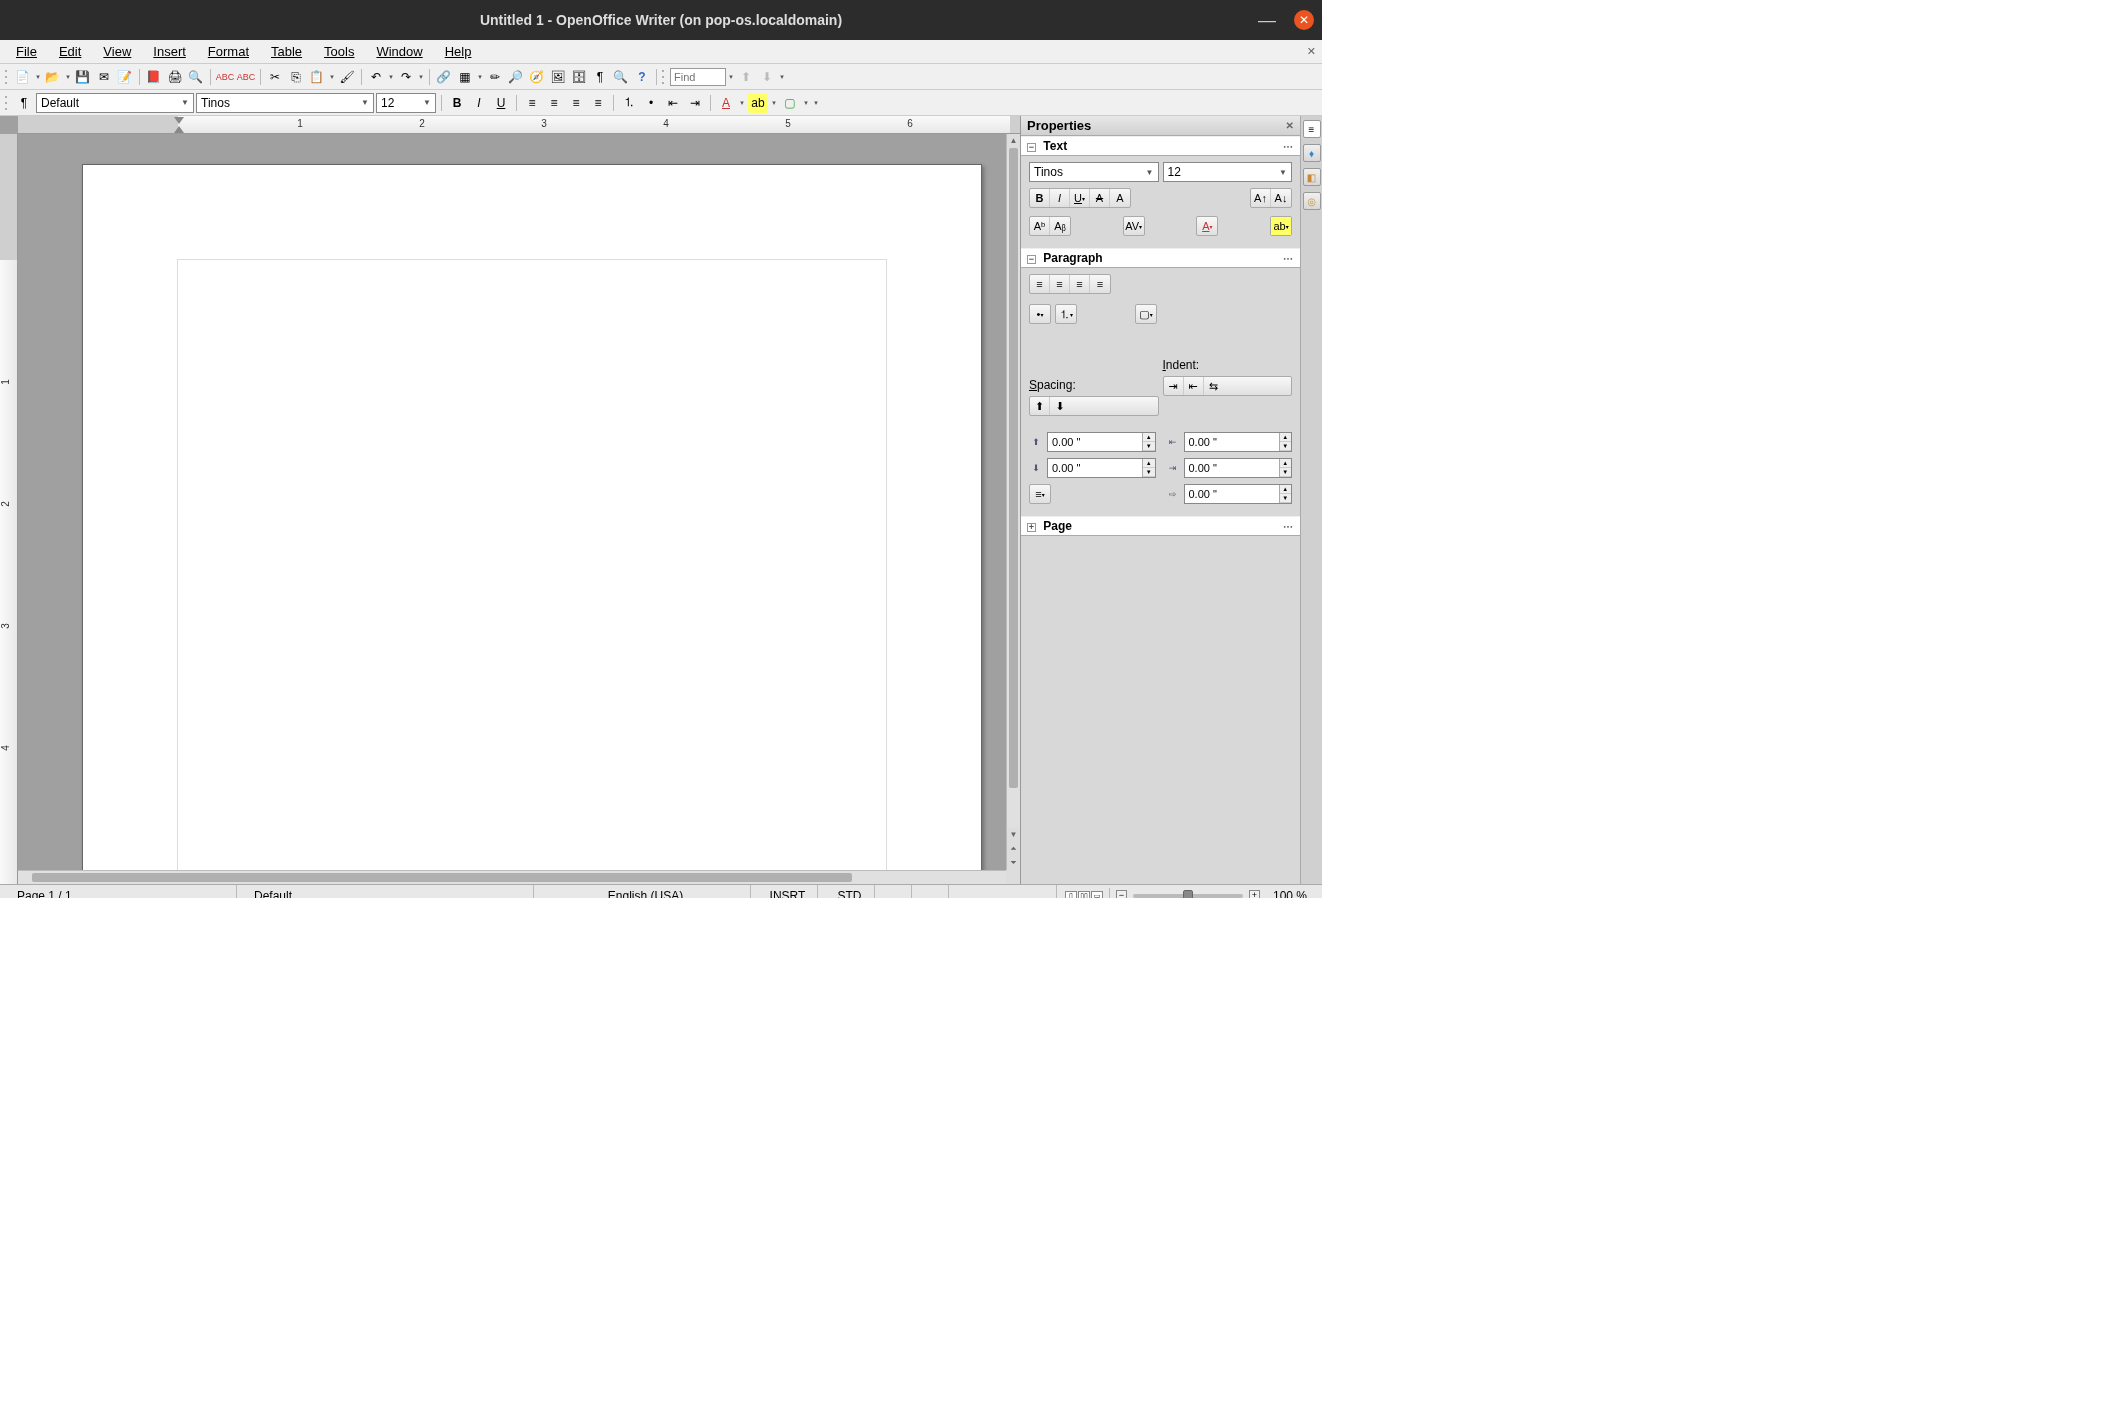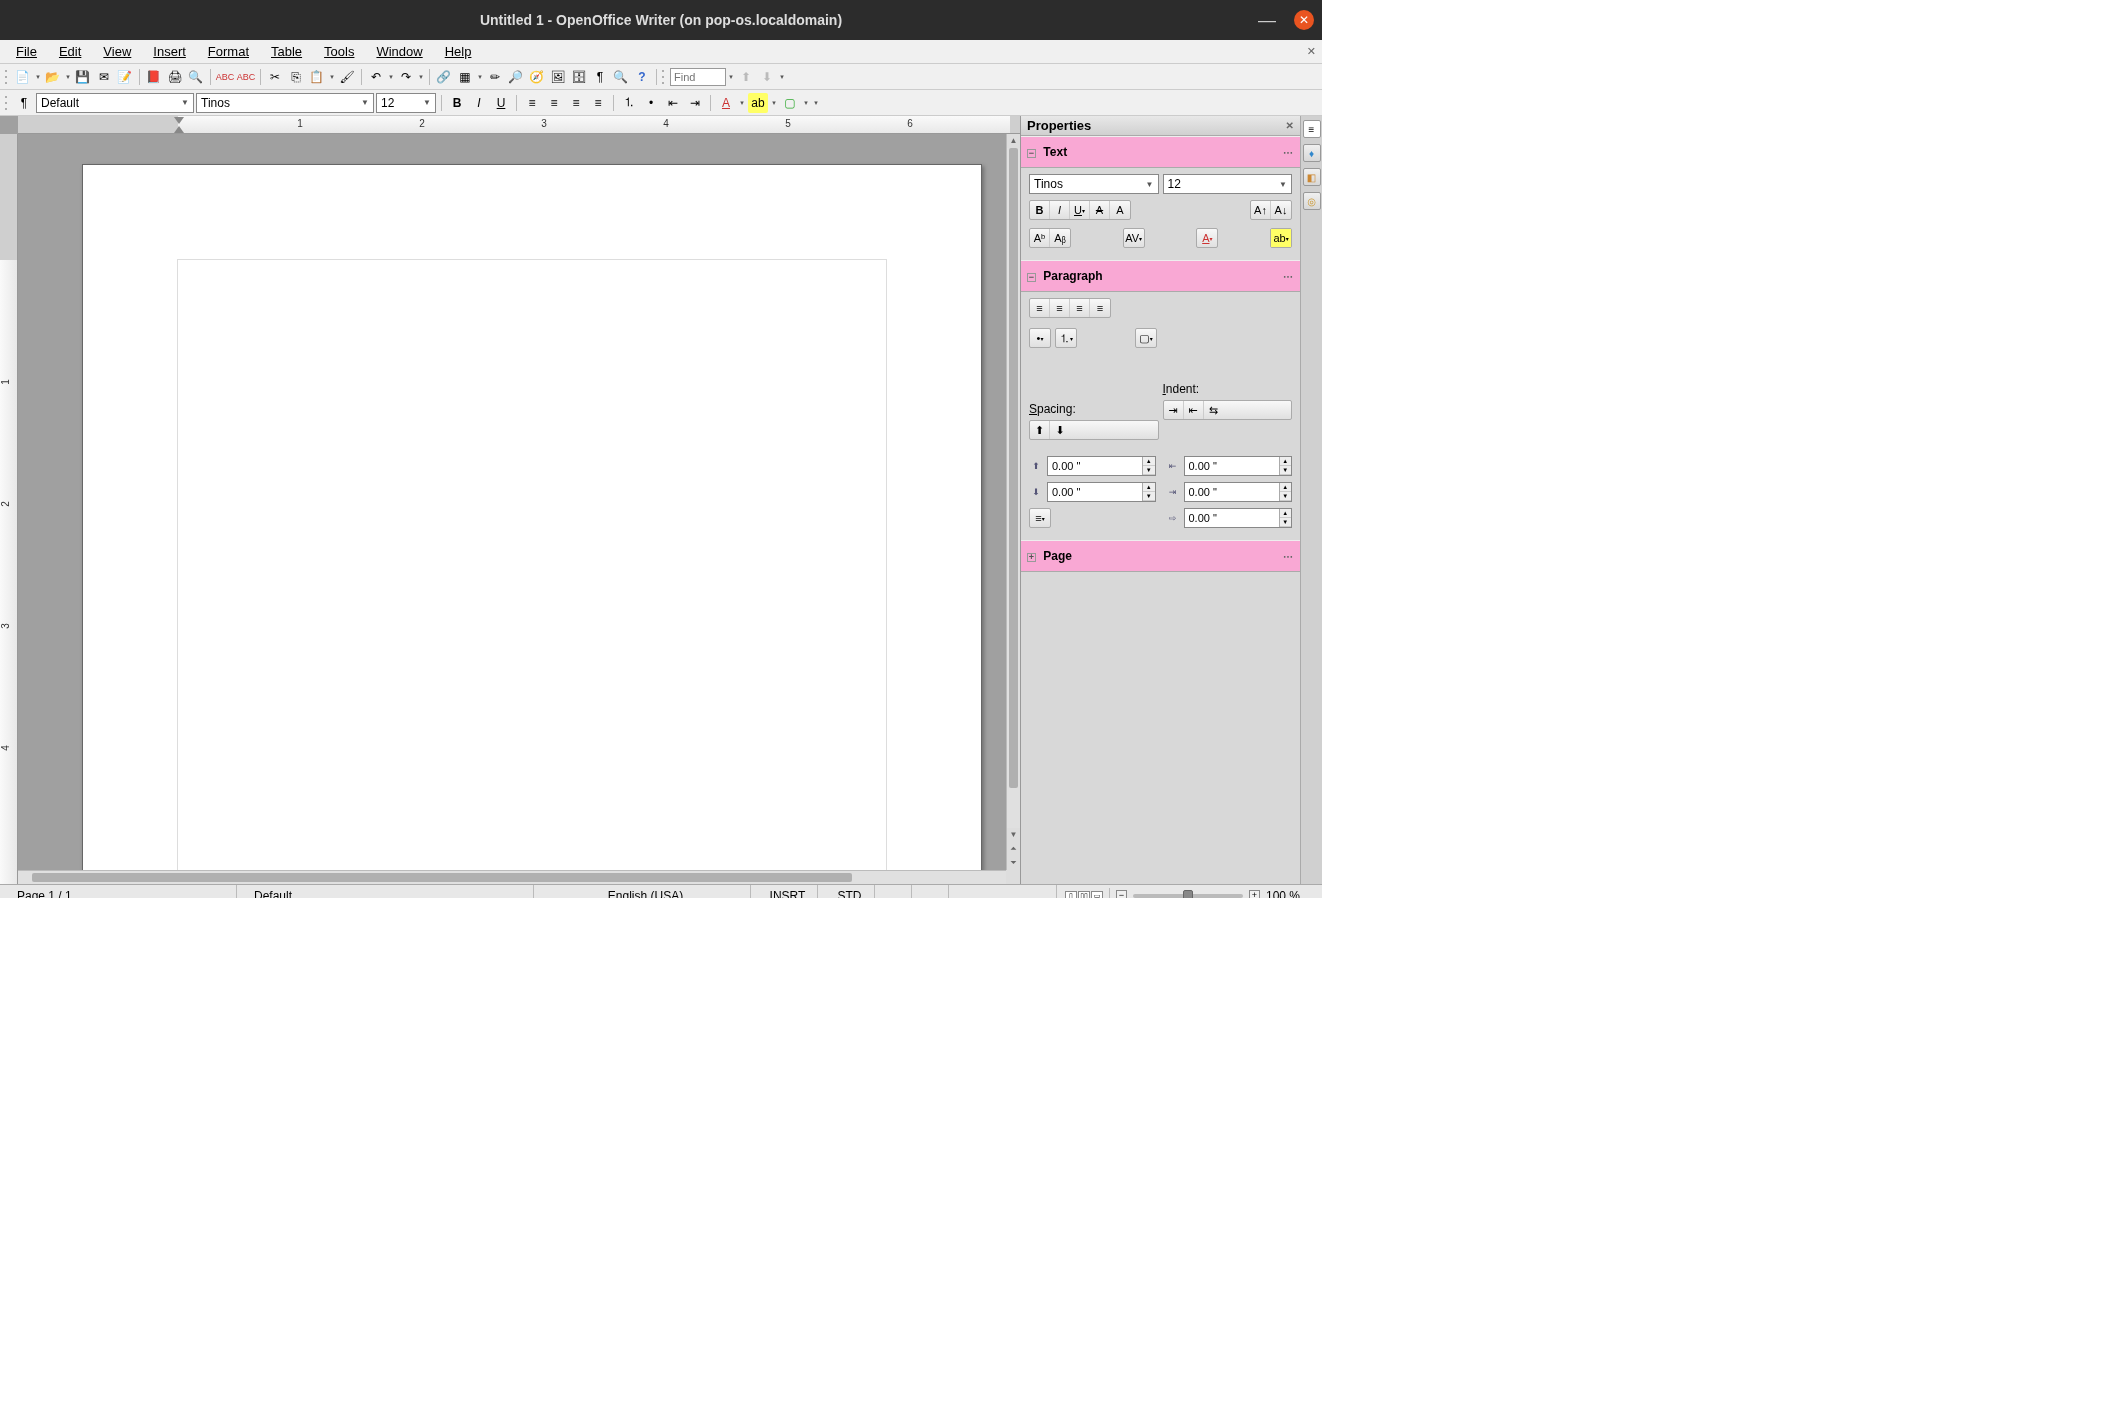--- a/index.html
+++ b/index.html
@@ -51,21 +51,21 @@
 .vscroll { position: absolute; right: 0; top: 0; bottom: 14px; width: 14px; background: #e0e0e0; border-left: 1px solid #bbb; }
 .vscroll-thumb { position: absolute; left: 2px; right: 2px; top: 14px; height: 640px; background: #b0b0b0; border-radius: 2px; }
 .vscroll-arrow { position: absolute; left: 0; right: 0; height: 14px; text-align: center; font-size: 8px; color: #666; line-height: 14px; background: #ddd; cursor: pointer; }
 .hscroll { position: absolute; left: 0; right: 14px; bottom: 0; height: 14px; background: #e0e0e0; border-top: 1px solid #bbb; }
 .hscroll-thumb { position: absolute; top: 2px; bottom: 2px; left: 14px; width: 820px; background: #b0b0b0; border-radius: 2px; }
 
 .sidebar { width: 302px; background: #d8d8d8; border-left: 1px solid #999; display: flex; }
 .sidebar-main { flex: 1; display: flex; flex-direction: column; }
 .sidebar-title { background: linear-gradient(#e8e8e8, #d0d0d0); border-bottom: 1px solid #aaa; padding: 2px 6px; font-weight: bold; font-size: 13px; display: flex; justify-content: space-between; align-items: center; }
 .sidebar-close { font-size: 10px; color: #666; cursor: pointer; }
-.panel-header { background: #f9a8d4; padding: 8px 6px; font-weight: bold; font-size: 12px; border-top: 1px solid #eee; border-bottom: 1px solid #aaa; display: flex; align-items: center; justify-content: space-between; }
+.panel-header { background: #ffffff; padding: 2px 6px; font-weight: bold; font-size: 12px; border-top: 1px solid #eee; border-bottom: 1px solid #aaa; display: flex; align-items: center; justify-content: space-between; }
 .panel-toggle { font-size: 9px; margin-right: 4px; color: #555; border: 1px solid #999; width: 9px; height: 9px; line-height: 7px; text-align: center; display: inline-block; }
 .panel-more { font-size: 10px; color: #666; cursor: pointer; letter-spacing: 1px; }
 .panel-body { padding: 6px 8px; background: #d8d8d8; font-size: 11px; }
 .prop-row { display: flex; gap: 4px; margin-bottom: 6px; align-items: center; }
 .prop-combo { flex: 1; height: 20px; border: 1px solid #888; background: #fff; padding: 0 4px; display: flex; align-items: center; justify-content: space-between; font-size: 12px; }
 .prop-size { width: 52px; }
 .btn-group { display: flex; border: 1px solid #aaa; border-radius: 2px; background: linear-gradient(#f8f8f8, #e0e0e0); }
 .btn-group .pb { width: 20px; height: 18px; display: flex; align-items: center; justify-content: center; border-right: 1px solid #ccc; cursor: pointer; font-size: 11px; }
 .btn-group .pb:last-child { border-right: none; }
 .spacer { flex: 1; }
@@ -479,15 +479,15 @@
       <span class="zoom-icon">▯▯</span>
       <span class="zoom-icon">▭</span>
     </div>
     <div style="border-left:1px solid #bbb;height:16px;"></div>
     <span class="zoom-pm">−</span>
     <div class="zoom-slider">
       <div class="zoom-slider-mid"></div>
       <div class="zoom-slider-thumb"></div>
     </div>
     <span class="zoom-pm">+</span>
-    <span style="width:48px;text-align:left;">100 %</span>
+    <span style="width:48px;text-align:center;">100 %</span>
   </div>
 </div>
 
 </body></html>

